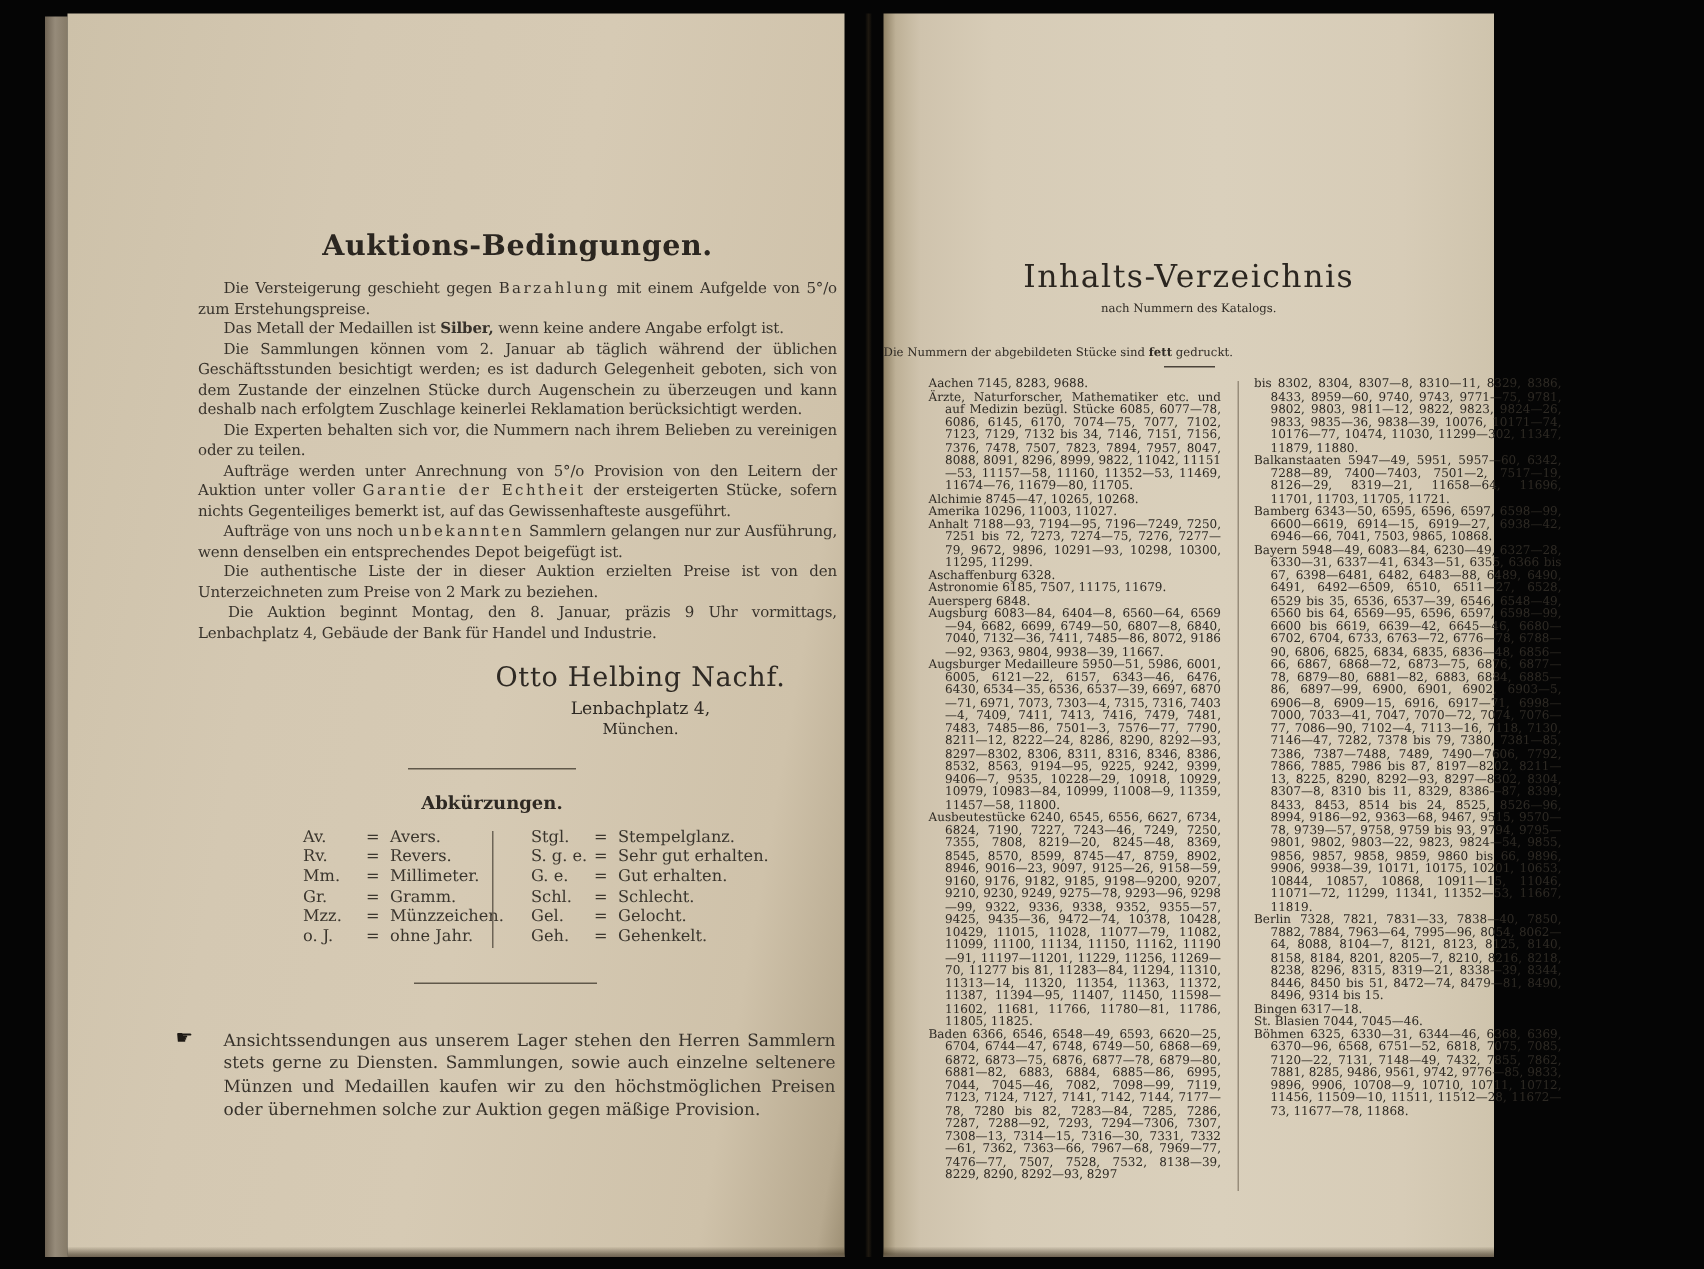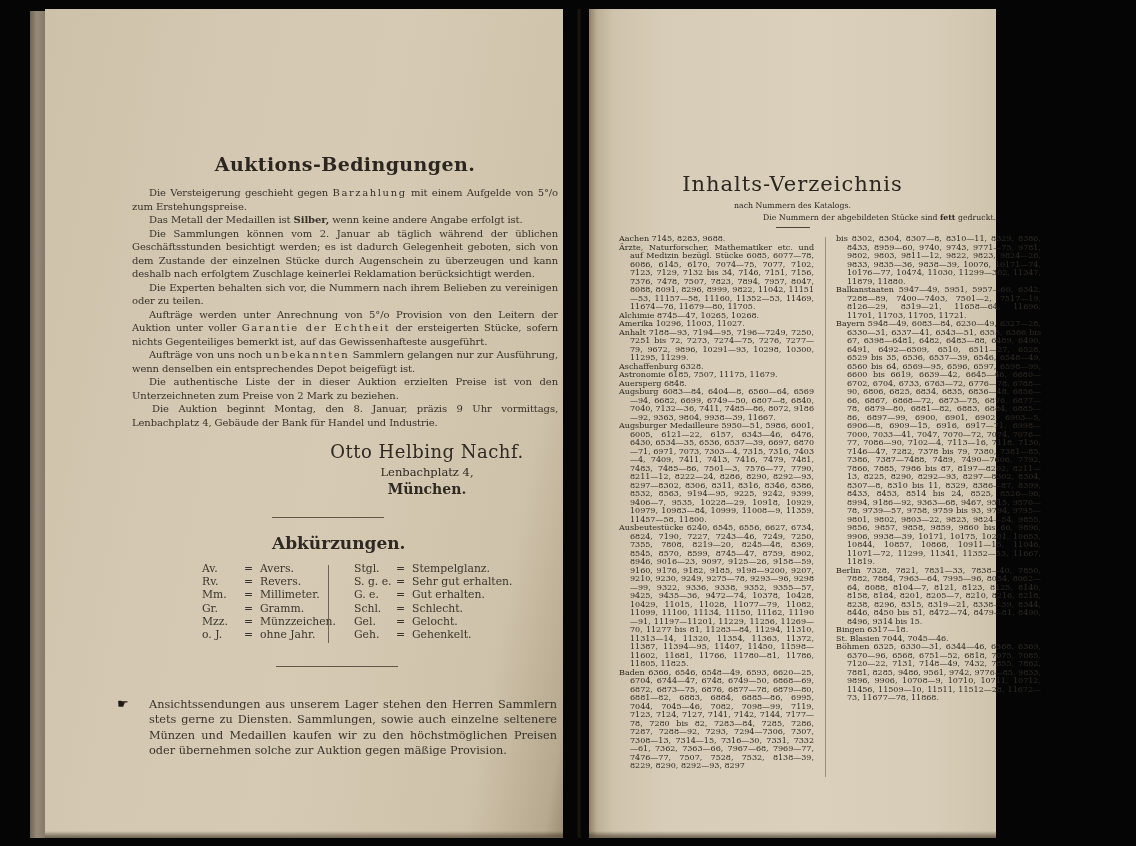--- a/index.html
+++ b/index.html
@@ -21,39 +21,39 @@
   
   .lp-content{position:absolute;left:87px;top:0;width:426px;color:#37322b;}
   .lp-title{margin:144px 0 11px;text-align:center;font-size:19px;font-weight:bold;color:#2b2620;letter-spacing:.4px;}
   .lp-para{margin:0;font-size:10px;line-height:13.5px;text-align:justify;text-indent:17px;letter-spacing:-.1px;}
   .lp-para.italic{text-indent:20px;}
   .sperr{letter-spacing:1.6px;}
   .b{font-weight:bold;}
   .signature{width:250px;margin:12px 0 0 170px;text-align:center;color:#2e2923;}
   .sig-name{font-size:18px;letter-spacing:.5px;}
   .sig-addr{font-size:11.5px;margin-top:3px;}
-  .sig-city{font-size:14px;font-weight:bold;margin-top:2px;}
+  .sig-city{font-size:10px;font-weight:normal;margin-top:2px;}
   .rule{height:1px;background:#60584a;}
   .rule1{width:112px;margin:20px 0 0 140px;}
-  .abk-title{width:112px;margin:15px 0 9px 140px;text-align:center;font-size:17px;font-weight:bold;color:#2e2923;}
+  .abk-title{width:112px;margin:15px 0 9px 140px;text-align:center;font-size:12px;font-weight:bold;color:#2e2923;}
   .abk-table{position:relative;height:86px;}
   .abk-divider{position:absolute;left:196px;top:3px;width:1px;height:78px;background:#6d6456;}
   .abk-col{position:absolute;top:0;}
   .abk-col.left{left:70px;}
   .abk-col.right{left:222px;}
   .abk-row{display:grid;grid-template-columns:42px 16px auto;font-size:10.8px;line-height:13.2px;color:#3a352d;}
   .rule2{width:122px;margin:18px 0 0 144px;}
   .footer-note{position:relative;margin-top:30px;padding-left:17px;font-size:11.3px;line-height:15.4px;
                text-align:justify;width:408px;color:#37322b;}
   .manicule{position:absolute;left:-15px;top:-1px;font-size:13px;font-family:"DejaVu Sans",sans-serif;color:#1e1a15;}
   
   .rp-content{position:absolute;left:0;top:0;width:100%;color:#2f2a24;}
   .rp-title{margin:163px 0 0;text-align:center;font-size:21px;font-weight:normal;letter-spacing:1px;color:#2b2620;}
   .rp-sub1{text-align:center;font-size:7.8px;margin-top:5px;}
-  .rp-sub2{text-align:right;font-size:7.8px;margin-top:3px;}
+  .rp-sub2{text-align:left;font-size:7.8px;margin-top:20px;}
   .rp-rule{width:34px;height:1px;background:#4a433a;margin:5px auto 7px;}
   .rp-cols{position:relative;margin-left:30px;width:452px;display:flex;}
   .rp-col{width:195px;}
   .rp-col.second{width:205px;margin-left:22px;}
   .rp-col-divider{position:absolute;left:206px;top:2px;width:1px;height:540px;background:rgba(70,60,45,.45);}
   .entry{margin:0;font-size:8px;line-height:8.5px;text-align:justify;padding-left:11px;text-indent:-11px;
          color:#2e2a24;}
 </style>
 </head>
 <body>
@@ -207,20 +207,21 @@
 
             <p class="entry">Baden 6366, 6546, 6548—49, 6593, 6620—25, 6704, 6744—47, 6748, 6749—50, 6868—69, 6872, 6873—75, 6876, 6877—78, 6879—80, 6881—82, 6883, 6884, 6885—86, 6995, 7044, 7045—46, 7082, 7098—99, 7119, 7123, 7124, 7127, 7141, 7142, 7144, 7177—78, 7280 bis 82, 7283—84, 7285, 7286, 7287, 7288—92, 7293, 7294—7306, 7307, 7308—13, 7314—15, 7316—30, 7331, 7332—61, 7362, 7363—66, 7967—68, 7969—77, 7476—77, 7507, 7528, 7532, 8138—39, 8229, 8290, 8292—93, 8297</p>
           </div>
         <div class="rp-col-divider"></div>
         <div class="rp-col second">
 
             <p class="entry">bis 8302, 8304, 8307—8, 8310—11, 8329, 8386, 8433, 8959—60, 9740, 9743, 9771—75, 9781, 9802, 9803, 9811—12, 9822, 9823, 9824—26, 9833, 9835—36, 9838—39, 10076, 10171—74, 10176—77, 10474, 11030, 11299—302, 11347, 11879, 11880.</p>
 
             <p class="entry">Balkanstaaten 5947—49, 5951, 5957—60, 6342, 7288—89, 7400—7403, 7501—2, 7517—19, 8126—29, 8319—21, 11658—64, 11696, 11701, 11703, 11705, 11721.</p>
 
+            <p class="entry">Bamberg 6343—50, 6595, 6596, 6597, 6598—99, 6600—6619, 6914—15, 6919—27, 6938—42, 6946—66, 7041, 7503, 9865, 10868.</p>
 
             <p class="entry">Bayern 5948—49, 6083—84, 6230—49, 6327—28, 6330—31, 6337—41, 6343—51, 6355, 6366 bis 67, 6398—6481, 6482, 6483—88, 6489, 6490, 6491, 6492—6509, 6510, 6511—27, 6528, 6529 bis 35, 6536, 6537—39, 6546, 6548—49, 6560 bis 64, 6569—95, 6596, 6597, 6598—99, 6600 bis 6619, 6639—42, 6645—46, 6680—6702, 6704, 6733, 6763—72, 6776—78, 6788—90, 6806, 6825, 6834, 6835, 6836—48, 6856—66, 6867, 6868—72, 6873—75, 6876, 6877—78, 6879—80, 6881—82, 6883, 6884, 6885—86, 6897—99, 6900, 6901, 6902, 6903—5, 6906—8, 6909—15, 6916, 6917—71, 6998—7000, 7033—41, 7047, 7070—72, 7074, 7076—77, 7086—90, 7102—4, 7113—16, 7118, 7130, 7146—47, 7282, 7378 bis 79, 7380, 7381—85, 7386, 7387—7488, 7489, 7490—7606, 7792, 7866, 7885, 7986 bis 87, 8197—8202, 8211—13, 8225, 8290, 8292—93, 8297—8302, 8304, 8307—8, 8310 bis 11, 8329, 8386—87, 8399, 8433, 8453, 8514 bis 24, 8525, 8526—96, 8994, 9186—92, 9363—68, 9467, 9515, 9570—78, 9739—57, 9758, 9759 bis 93, 9794, 9795—9801, 9802, 9803—22, 9823, 9824—54, 9855, 9856, 9857, 9858, 9859, 9860 bis 66, 9896, 9906, 9938—39, 10171, 10175, 10201, 10653, 10844, 10857, 10868, 10911—15, 11046, 11071—72, 11299, 11341, 11352—53, 11667, 11819.</p>
 
             <p class="entry">Berlin 7328, 7821, 7831—33, 7838—40, 7850, 7882, 7884, 7963—64, 7995—96, 8054, 8062—64, 8088, 8104—7, 8121, 8123, 8125, 8140, 8158, 8184, 8201, 8205—7, 8210, 8216, 8218, 8238, 8296, 8315, 8319—21, 8338—39, 8344, 8446, 8450 bis 51, 8472—74, 8479—81, 8490, 8496, 9314 bis 15.</p>
 
             <p class="entry">Bingen 6317—18.</p>
 
             <p class="entry">St. Blasien 7044, 7045—46.</p>
 
             <p class="entry">Böhmen 6325, 6330—31, 6344—46, 6368, 6369, 6370—96, 6568, 6751—52, 6818, 7075, 7085, 7120—22, 7131, 7148—49, 7432, 7855, 7862, 7881, 8285, 9486, 9561, 9742, 9776—85, 9833, 9896, 9906, 10708—9, 10710, 10711, 10712, 11456, 11509—10, 11511, 11512—28, 11672—73, 11677—78, 11868.</p>

